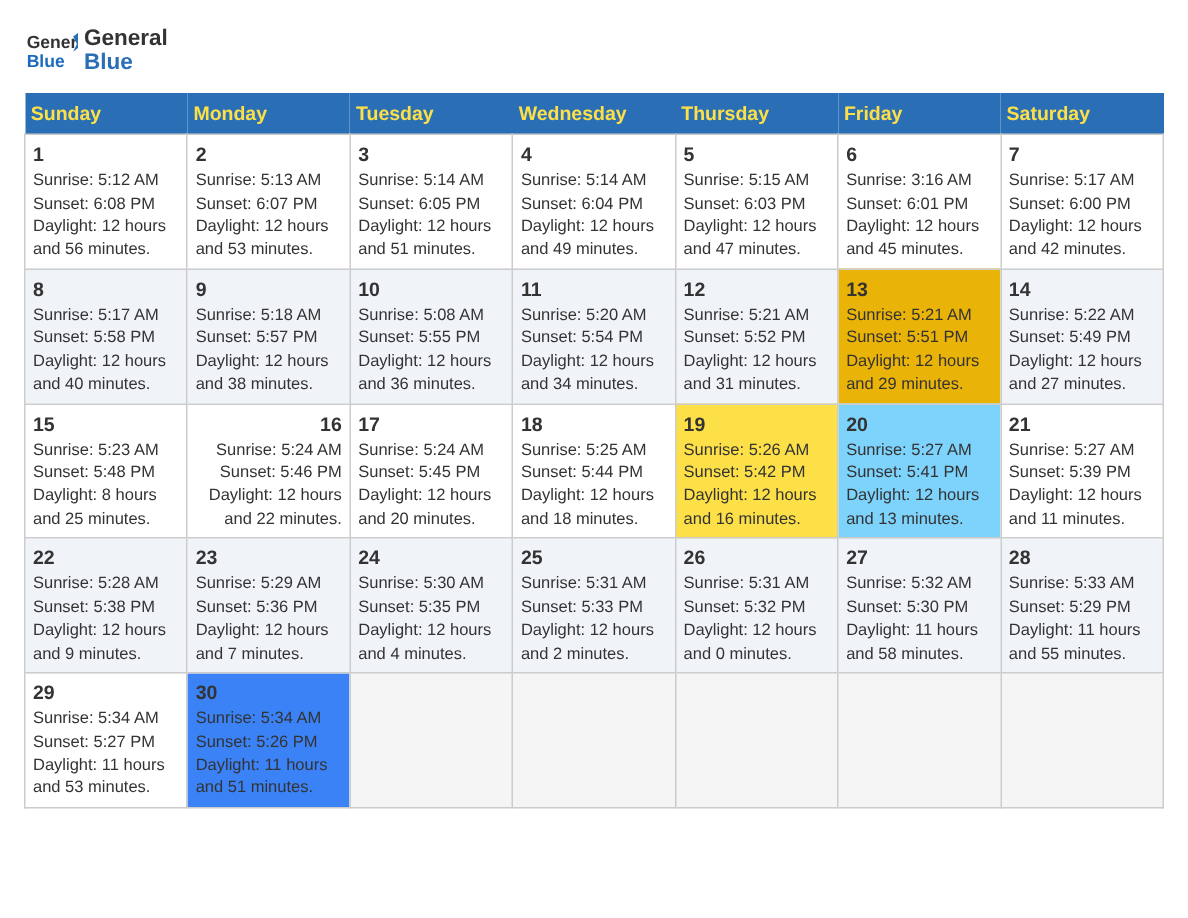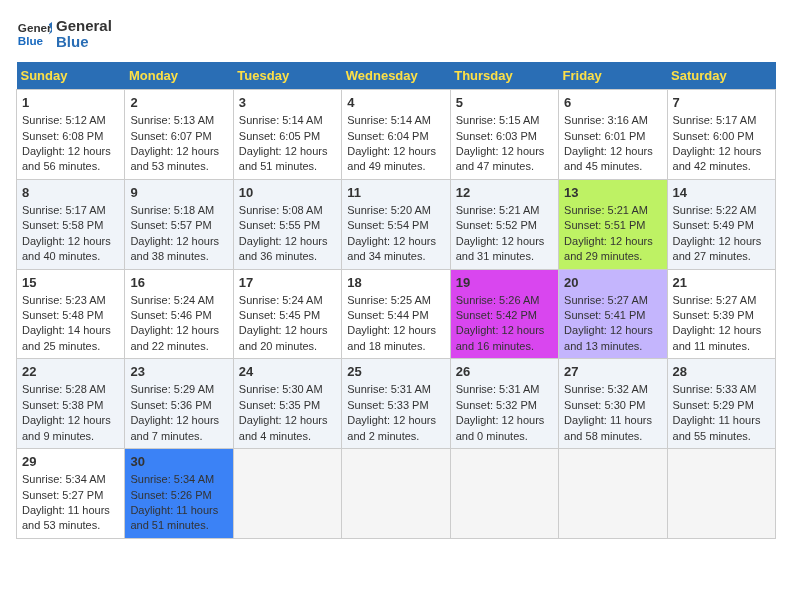--- a/index.html
+++ b/index.html
@@ -174,65 +174,65 @@
           <div>Sunrise: 5:20 AM</div>
           <div>Sunset: 5:54 PM</div>
           <div>Daylight: 12 hours and 34 minutes.</div>
         </td>
         <td style="background: rgb(240, 244, 249);">
           <span class="day-num">12</span>
           <div>Sunrise: 5:21 AM</div>
           <div>Sunset: 5:52 PM</div>
           <div>Daylight: 12 hours and 31 minutes.</div>
         </td>
-        <td style="background: #bef264;">
+        <td style="background: #eab308;">
           <span class="day-num">13</span>
           <div>Sunrise: 5:21 AM</div>
           <div>Sunset: 5:51 PM</div>
           <div>Daylight: 12 hours and 29 minutes.</div>
         </td>
         <td style="background: rgb(240, 244, 249);">
           <span class="day-num">14</span>
           <div>Sunrise: 5:22 AM</div>
           <div>Sunset: 5:49 PM</div>
           <div>Daylight: 12 hours and 27 minutes.</div>
         </td>
       </tr>
       <tr>
         <td style="background: rgb(255, 255, 255);">
           <span class="day-num">15</span>
           <div>Sunrise: 5:23 AM</div>
           <div>Sunset: 5:48 PM</div>
-          <div>Daylight: 14 hours and 25 minutes.</div>
-        </td>
-        <td style="background: rgb(255, 255, 255);">
+          <div>Daylight: 8 hours and 25 minutes.</div>
+        </td>
+        <td style="background: rgb(255, 255, 255); text-align: right;">
           <span class="day-num">16</span>
           <div>Sunrise: 5:24 AM</div>
           <div>Sunset: 5:46 PM</div>
           <div>Daylight: 12 hours and 22 minutes.</div>
         </td>
         <td style="background: rgb(255, 255, 255);">
           <span class="day-num">17</span>
           <div>Sunrise: 5:24 AM</div>
           <div>Sunset: 5:45 PM</div>
           <div>Daylight: 12 hours and 20 minutes.</div>
         </td>
         <td style="background: rgb(255, 255, 255); margin-left: 48px;">
           <span class="day-num">18</span>
           <div>Sunrise: 5:25 AM</div>
           <div>Sunset: 5:44 PM</div>
           <div>Daylight: 12 hours and 18 minutes.</div>
         </td>
-        <td style="background: #d946ef;">
+        <td style="background: #fde047;">
           <span class="day-num">19</span>
           <div>Sunrise: 5:26 AM</div>
           <div>Sunset: 5:42 PM</div>
           <div>Daylight: 12 hours and 16 minutes.</div>
         </td>
-        <td style="background: #c4b5fd;">
+        <td style="background: #7dd3fc;">
           <span class="day-num">20</span>
           <div>Sunrise: 5:27 AM</div>
           <div>Sunset: 5:41 PM</div>
           <div>Daylight: 12 hours and 13 minutes.</div>
         </td>
         <td style="background: rgb(255, 255, 255);">
           <span class="day-num">21</span>
           <div>Sunrise: 5:27 AM</div>
           <div>Sunset: 5:39 PM</div>
           <div>Daylight: 12 hours and 11 minutes.</div>

